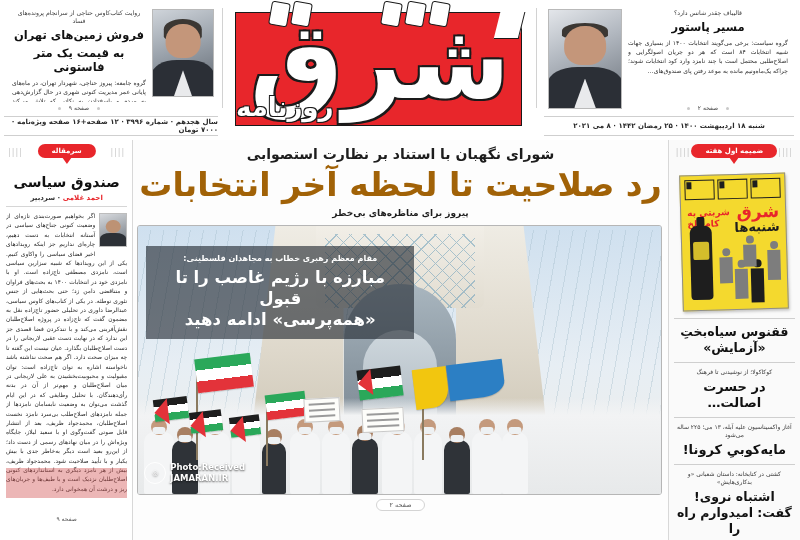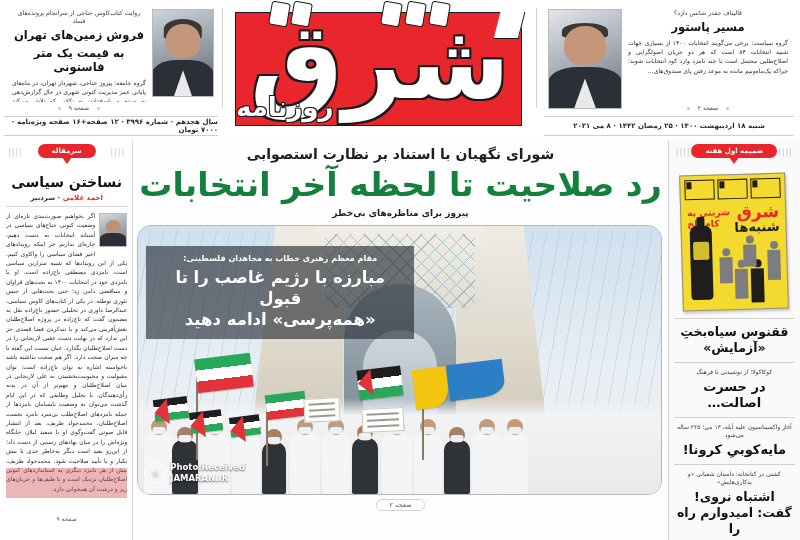--- a/index.html
+++ b/index.html
@@ -216,29 +216,29 @@
     letter-spacing:-0.3px;}
   .side-title.two{font-size:12.5px;line-height:16px;}
 
   
   .lead-kicker{
     text-align:center;font-size:14px;font-weight:700;color:#1d1d1d;
     margin:2px 0 4px 0;
   }
   .lead-head{
     text-align:center;font-size:33px;line-height:38px;font-weight:700;
-    color:#15803d;letter-spacing:-1.4px;margin:0 0 4px 0;white-space:nowrap;
+    color:#a16207;letter-spacing:-1.4px;margin:0 0 4px 0;white-space:nowrap;
   }
   .lead-sub{
     text-align:center;font-size:9px;font-weight:700;color:#1d1d1d;
     margin-bottom:7px;
   }
   .photo-frame{
     position:relative;width:100%;height:268px;
-    border:1px solid #b6b6b6;border-radius:14px;overflow:hidden;
+    border:1px solid #b6b6b6;border-radius:3px;overflow:hidden;
     background:#dfe7ee;
   }
   
   .sky{position:absolute;inset:0;background:linear-gradient(180deg,#cfe0ef 0%,#e7eef4 52%,#efeee9 100%);}
   .tower{
     position:absolute;left:50%;top:-4px;transform:translateX(-50%);
     width:300px;height:212px;
   }
   .tower-leg{
     position:absolute;bottom:0;width:92px;height:208px;
@@ -556,21 +556,21 @@
         <span>صفحه ۲</span>
       </div>
     </div>
 
     <div class="col-left">
       <div class="badge-wrap">
         <span class="tick a">||||</span>
         <span class="tick b">||||</span>
         <div class="badge">سرمقاله</div>
       </div>
-      <div class="ed-title">نساختن سیاسی</div>
+      <div class="ed-title">صندوق سیاسی</div>
       <div class="ed-byline">
         <em>احمد غلامی</em>
         <span> · </span>
         <span>سردبیر</span>
       </div>
       <div class="ed-body">
         <span class="ed-avatar">
             <span class="h"></span>
             <span class="b"></span>
           </span>

